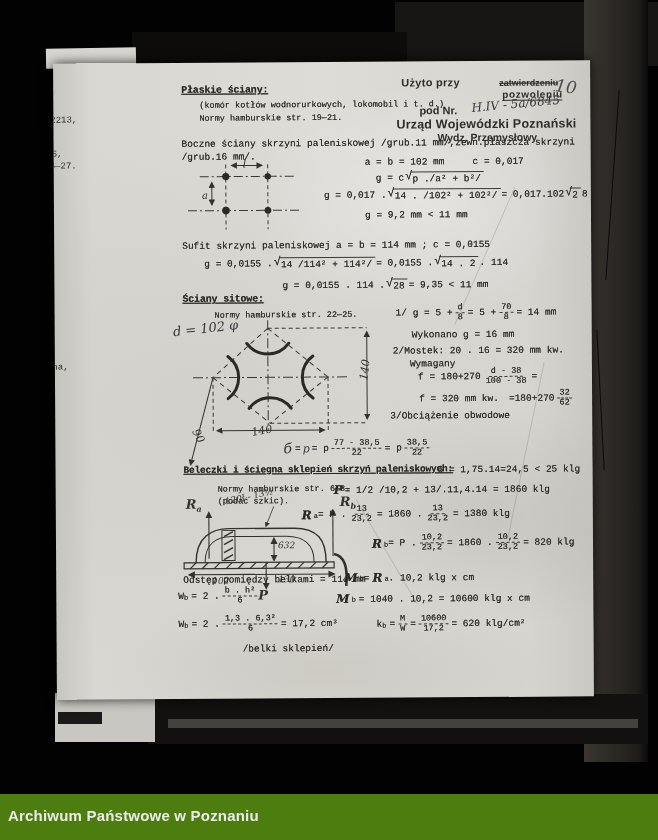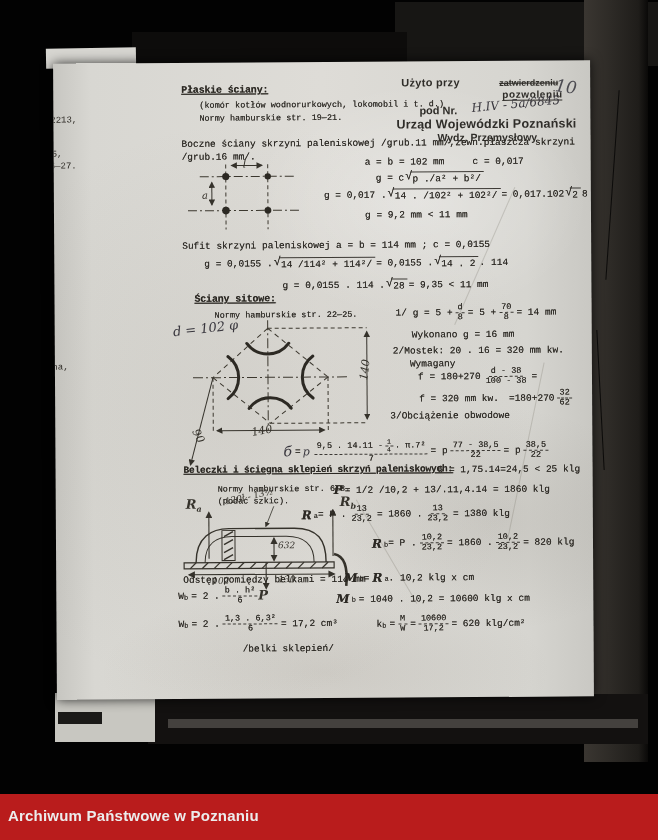--- a/index.html
+++ b/index.html
@@ -48,21 +48,21 @@
   .script{font-family:"DejaVu Serif",serif;font-style:italic;font-weight:bold;font-size:12px;
           margin-right:2px;}
   .hand{font-family:"DejaVu Serif",serif;font-style:italic;color:#38363d;
         text-shadow:none;}
   .stampT{position:absolute;white-space:nowrap;font-family:"Liberation Sans",sans-serif;
           font-weight:bold;color:#2f2d29;}
   .strike{text-decoration:line-through;}
   .uline{border-bottom:1.5px solid #2f2d29;}
   .frag{position:absolute;white-space:nowrap;font-size:9px;color:#2e2b26;}
   
-  .footer{position:absolute;left:0;top:794px;width:658px;height:46px;background:#b91c1c;}
+  .footer{position:absolute;left:0;top:794px;width:658px;height:46px;background:#4d7c0f;}
   .footer span{position:absolute;left:8px;top:13px;font-family:"Liberation Sans",sans-serif;
                font-weight:bold;font-size:15px;color:#ececec;letter-spacing:.2px;}
   svg{position:absolute;overflow:visible;}
   svg text{font-family:"DejaVu Serif",serif;font-style:italic;fill:#35322b;}
 </style>
 </head>
 <body>
 
 <div id="screen">
 
@@ -172,21 +172,21 @@
     </div>
     <div class="line" style="left:228px;top:217px;">
       <span>g = 0,0155 . 114 .</span>
       <span class="sqrt">
           <span class="rad">√</span>
           <span class="inner">28</span>
         </span>
       <span>= 9,35 &lt; 11 mm</span>
     </div>
 
-    <div class="line hdr" style="left:140px;top:231px;">Ściany sitowe:</div>
+    <div class="line hdr" style="left:128px;top:231px;">Ściany sitowe:</div>
     <div class="line sm" style="left:160px;top:248px;">Normy hamburskie str. 22—25.</div>
     <div class="hand" style="position:absolute;left:118px;top:258px;font-size:13px;transform:rotate(-6deg);">d = 102 φ</div>
 
     <svg style="left:122px;top:256px;" width="230" height="165" viewBox="0 0 230 165">
       <g stroke="#3b372e" stroke-width="1" fill="none">
         <line x1="91" y1="10" x2="36" y2="59" stroke-dasharray="5 4"></line>
         <line x1="91" y1="10" x2="151" y2="59" stroke-dasharray="5 4"></line>
         <line x1="36" y1="59" x2="93" y2="105" stroke-dasharray="5 4"></line>
         <line x1="151" y1="59" x2="93" y2="105" stroke-dasharray="5 4"></line>
         <line x1="16" y1="59" x2="172" y2="59" stroke-dasharray="10 3 2 3"></line>
@@ -244,31 +244,20 @@
           <span class="num">32</span>
           <span class="den">62</span>
         </span>
     </div>
     <div class="line" style="left:335px;top:349px;">3/Obciążenie obwodowe</div>
 
     <div class="line" style="left:228px;top:377px;">
       <span class="hand" style="font-size:14px;margin-right:3px;">б</span>
       <span>=</span>
       <span class="hand" style="font-size:11px;margin:0 2px;">p</span>
-      <span class="frac dashed">
-        <span class="num numrow">
-          <span>9,5 . 14.11 -</span>
-          <span class="frac tiny">
-              <span class="num">1</span>
-              <span class="den">4</span>
-            </span>
-          <span>. π.7²</span>
-        </span>
-        <span class="den">7</span>
-      </span>
       <span>= p</span>
       <span class="frac dashed">
           <span class="num">77 - 38,5</span>
           <span class="den">22</span>
         </span>
       <span>= p</span>
       <span class="frac dashed">
           <span class="num">38,5</span>
           <span class="den">22</span>
         </span>

